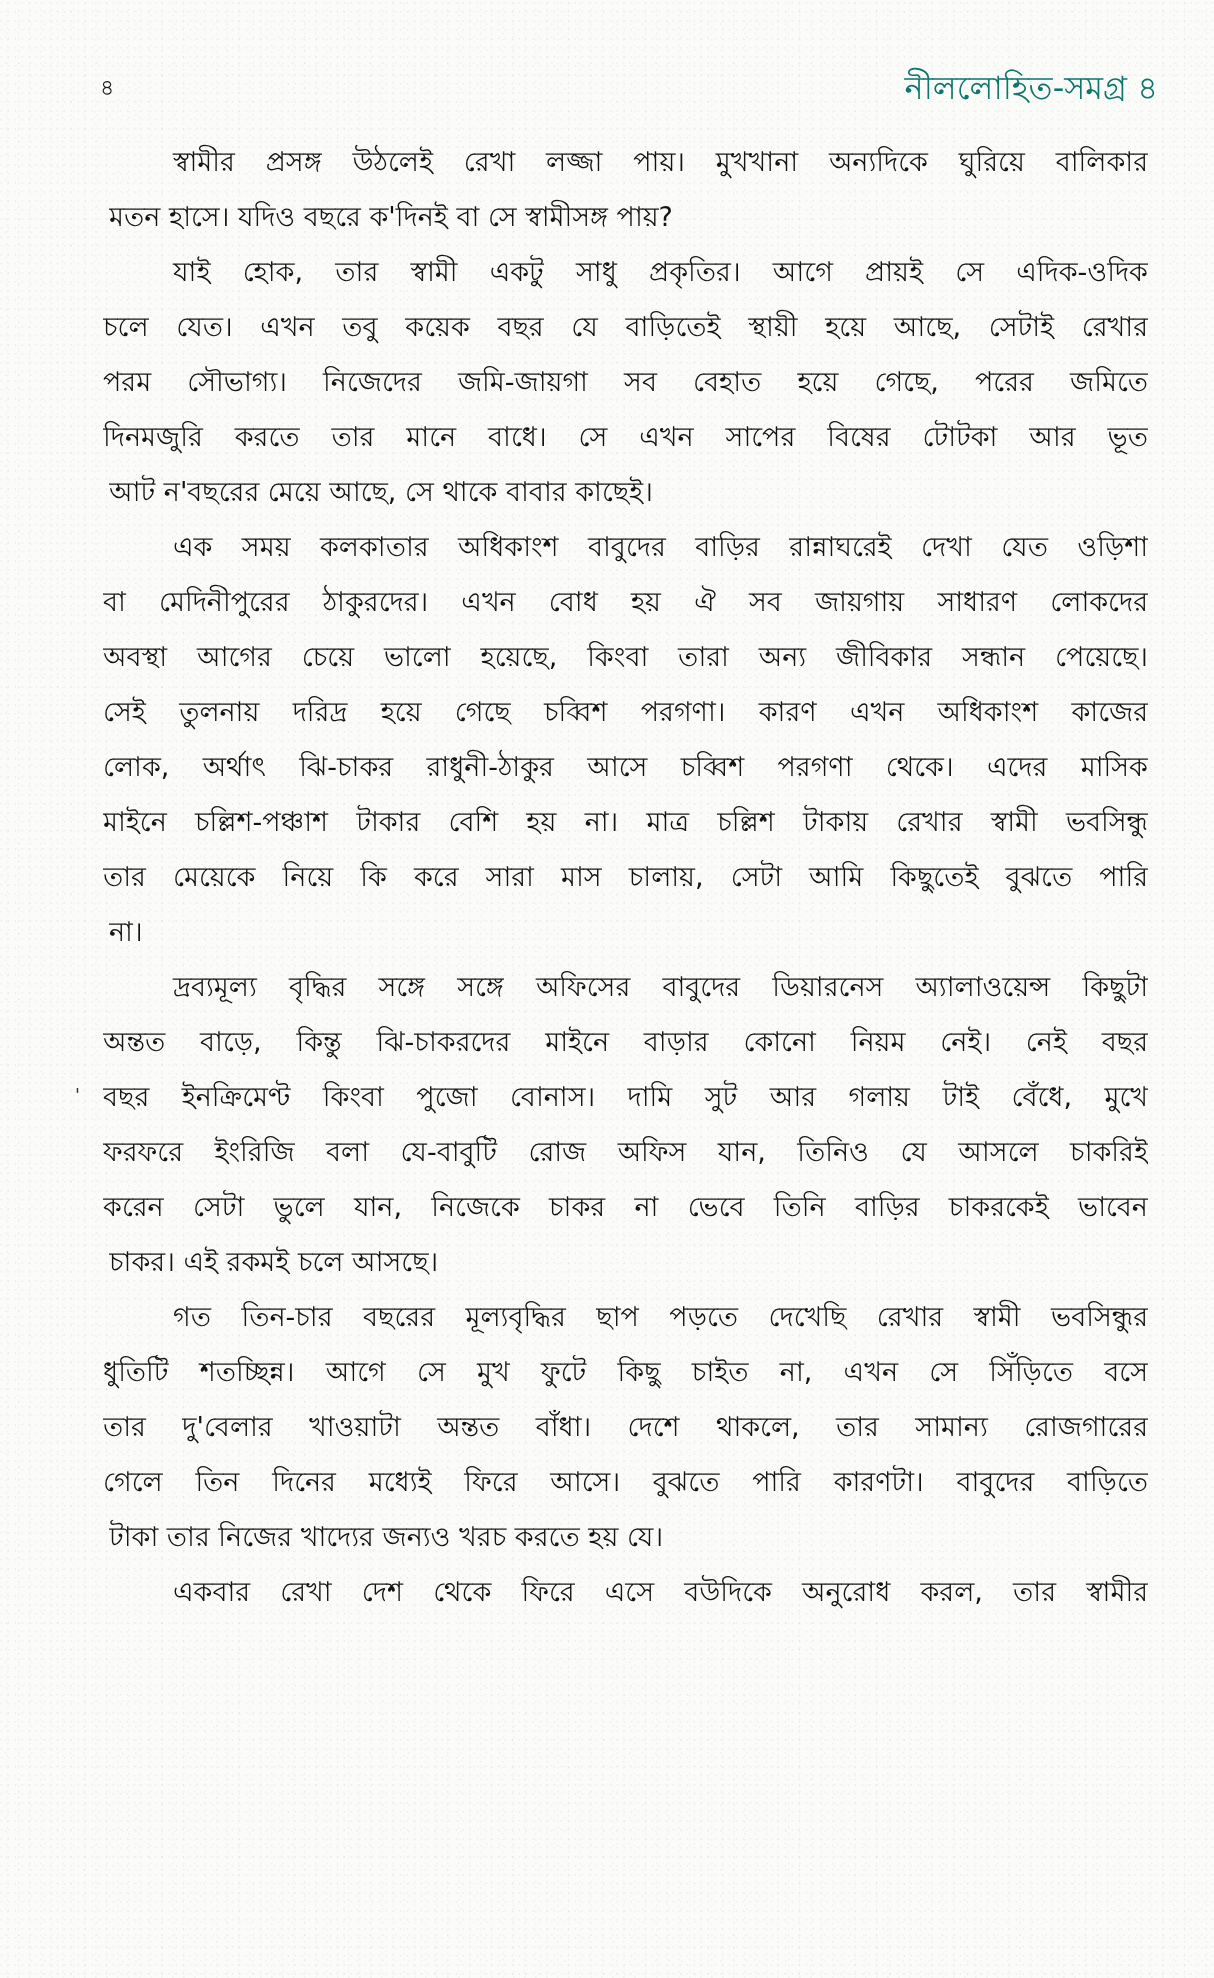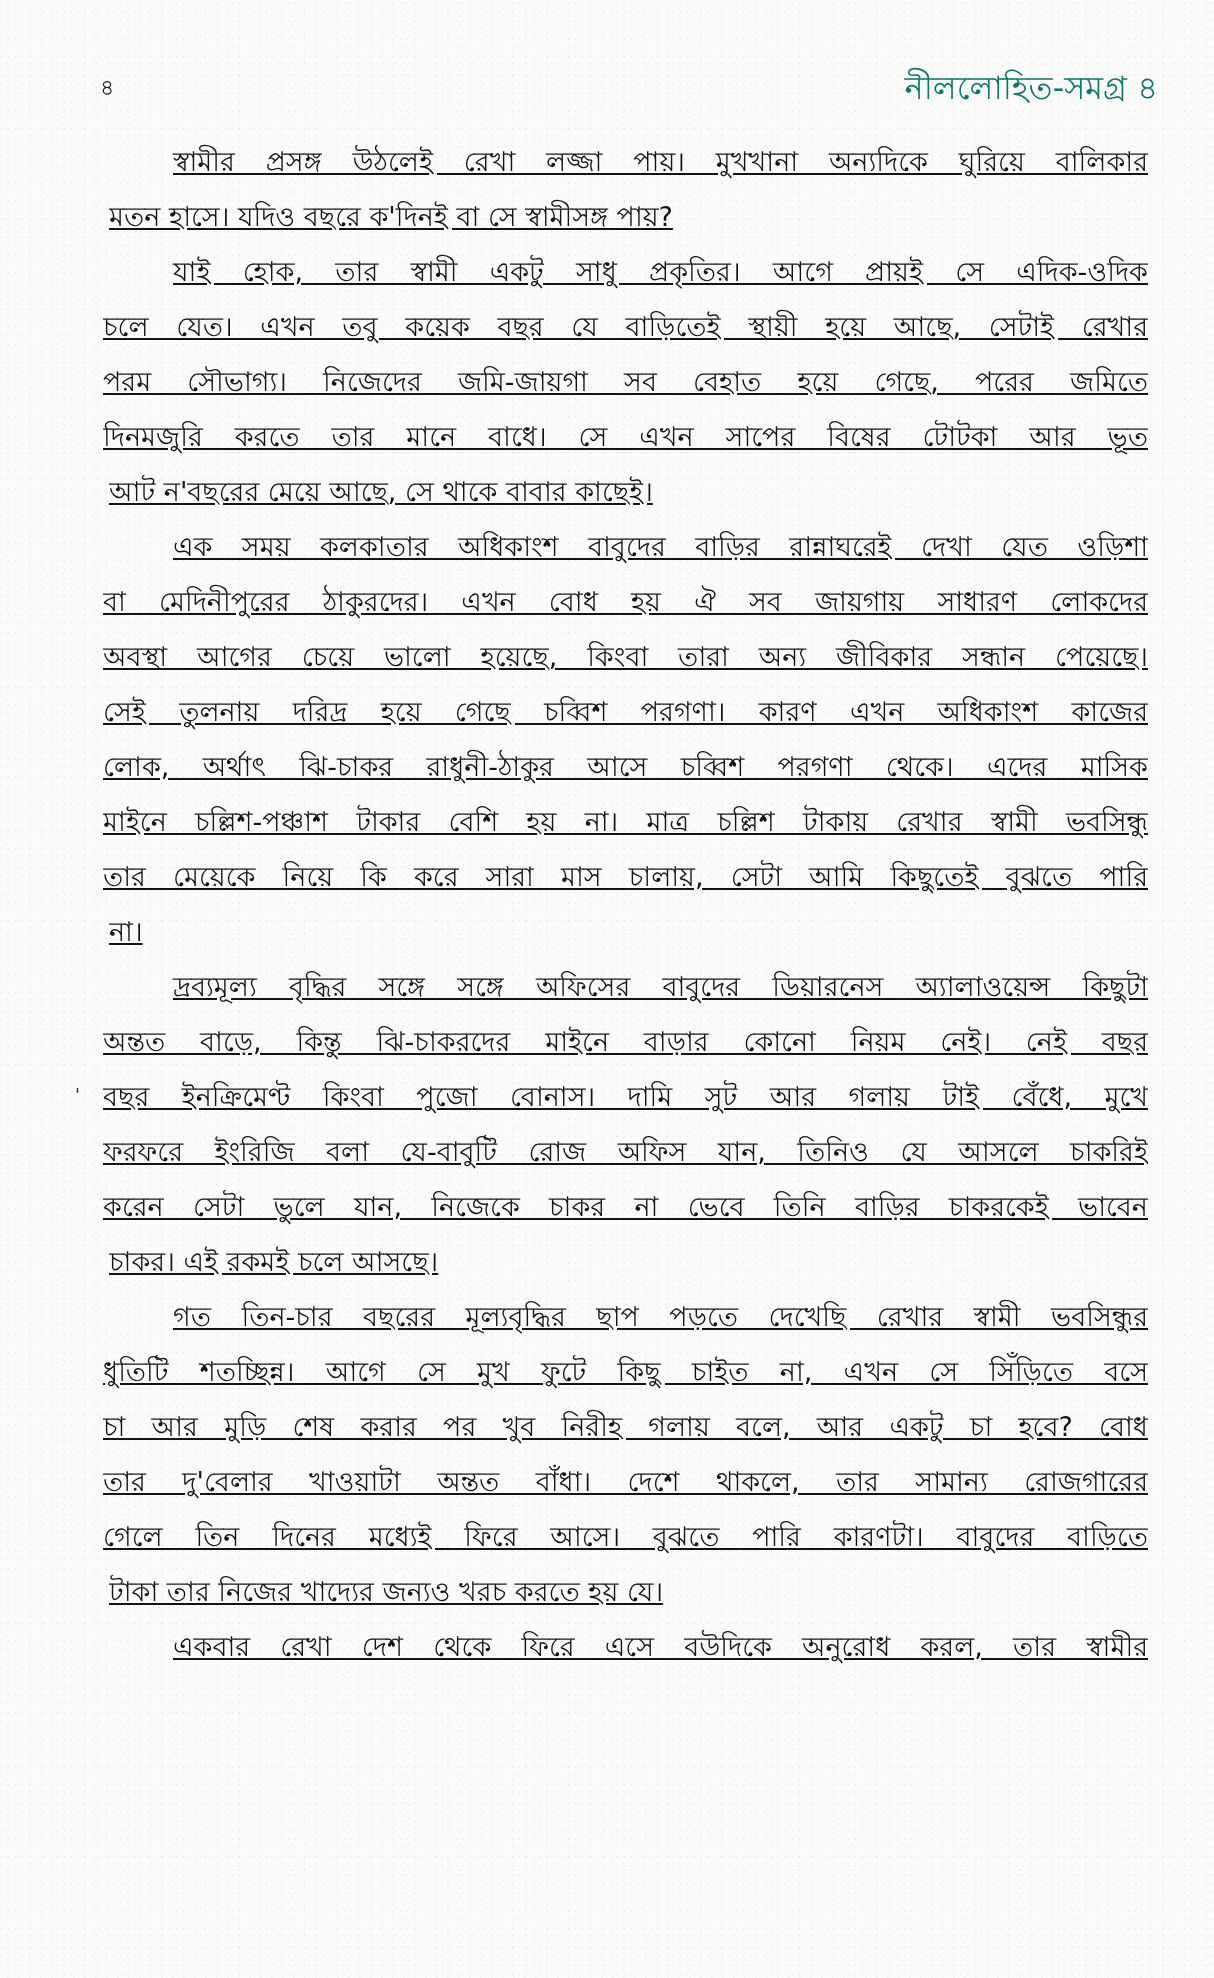--- a/index.html
+++ b/index.html
@@ -64,21 +64,20 @@
   .line {
     display: block;
     height: 55px;
     line-height: 55px;
     font-size: 27px;
     white-space: nowrap;
     overflow: hidden;
     text-align: justify;
     text-align-last: justify;
     color: #141414;
-    text-decoration: underline;
   }
   .line.first {
     padding-left: 70px;
   }
   .line.last {
     text-align-last: left;
     margin-left: 6px;
   }
   .stray-mark {
     position: absolute;
@@ -131,21 +130,20 @@
       <span class="line">অন্তত বাড়ে, কিন্তু ঝি-চাকরদের মাইনে বাড়ার কোনো নিয়ম নেই। নেই বছর</span>
       <span class="line">বছর ইনক্রিমেণ্ট কিংবা পুজো বোনাস। দামি সুট আর গলায় টাই বেঁধে, মুখে</span>
       <span class="line">ফরফরে ইংরিজি বলা যে-বাবুটি রোজ অফিস যান, তিনিও যে আসলে চাকরিই</span>
       <span class="line">করেন সেটা ভুলে যান, নিজেকে চাকর না ভেবে তিনি বাড়ির চাকরকেই ভাবেন</span>
       <span class="line last">চাকর। এই রকমই চলে আসছে।</span>
     </div>
 
     <div class="paragraph">
       <span class="line first">গত তিন-চার বছরের মূল্যবৃদ্ধির ছাপ পড়তে দেখেছি রেখার স্বামী ভবসিন্ধুর</span>
       <span class="line">ধুতিটি শতচ্ছিন্ন। আগে সে মুখ ফুটে কিছু চাইত না, এখন সে সিঁড়িতে বসে</span>
-      <span class="line">চা আর মুড়ি শেষ করার পর খুব নিরীহ গলায় বলে, আর একটু চা হবে? বোধ</span>
     </div>
 
     <div class="paragraph">
       <span class="line">তার দু'বেলার খাওয়াটা অন্তত বাঁধা। দেশে থাকলে, তার সামান্য রোজগারের</span>
       <span class="line">গেলে তিন দিনের মধ্যেই ফিরে আসে। বুঝতে পারি কারণটা। বাবুদের বাড়িতে</span>
       <span class="line last">টাকা তার নিজের খাদ্যের জন্যও খরচ করতে হয় যে।</span>
     </div>
 
     <div class="paragraph">
       <span class="line first">একবার রেখা দেশ থেকে ফিরে এসে বউদিকে অনুরোধ করল, তার স্বামীর</span>

